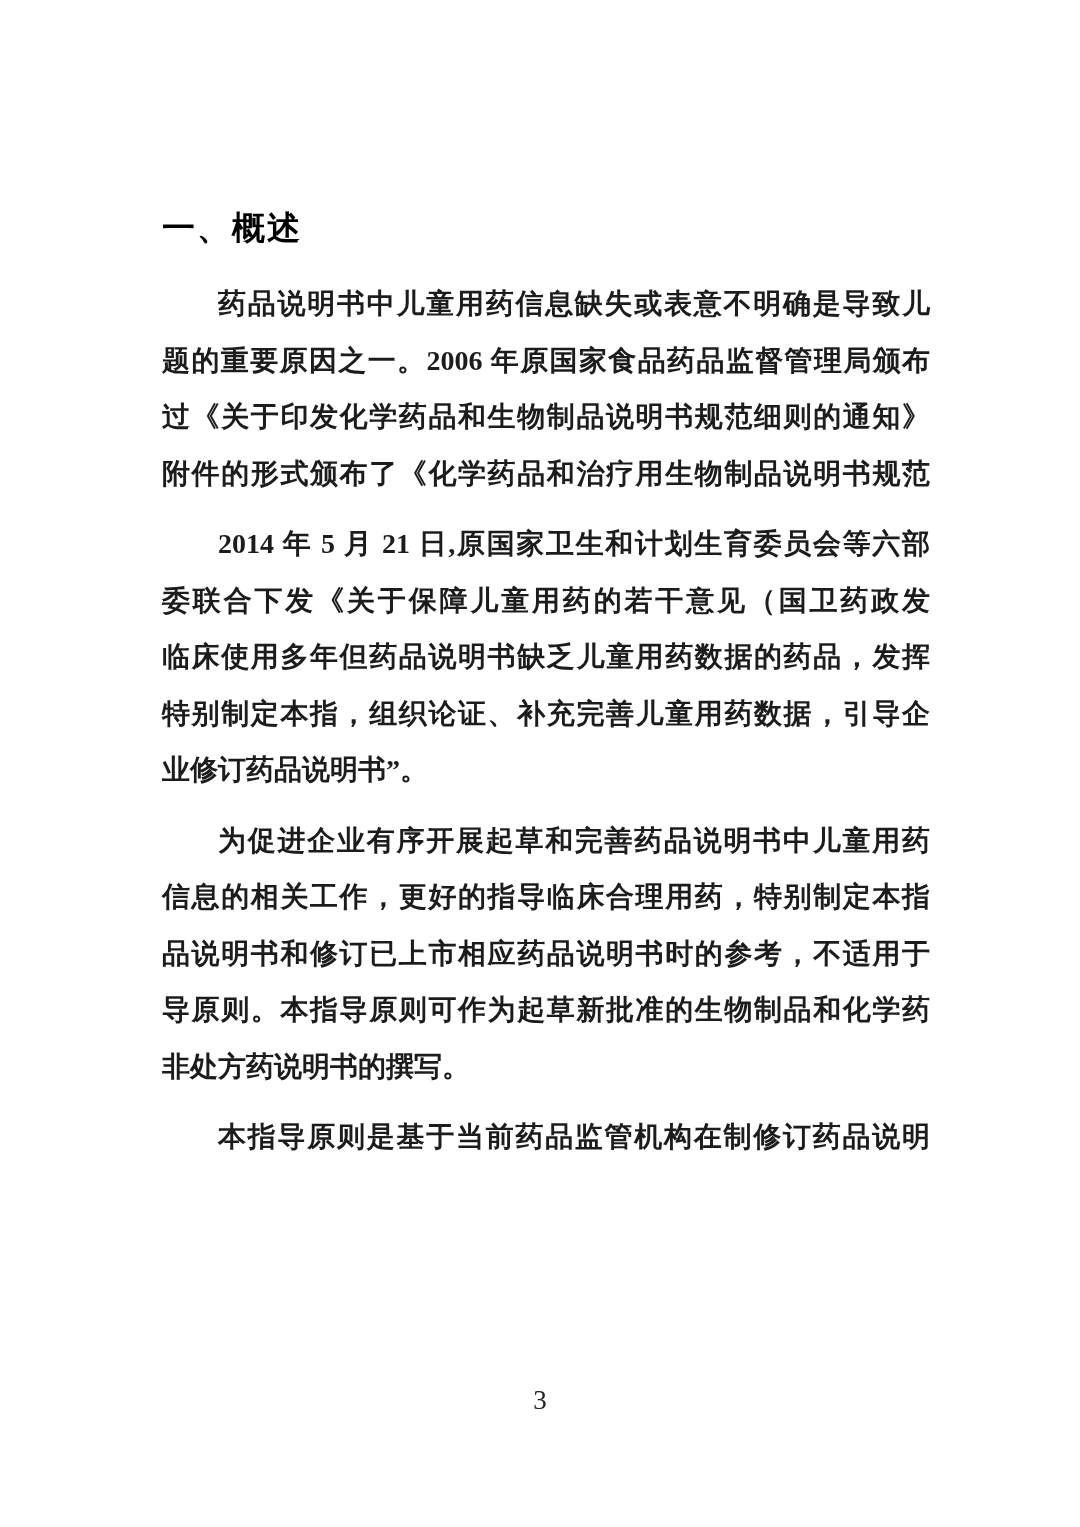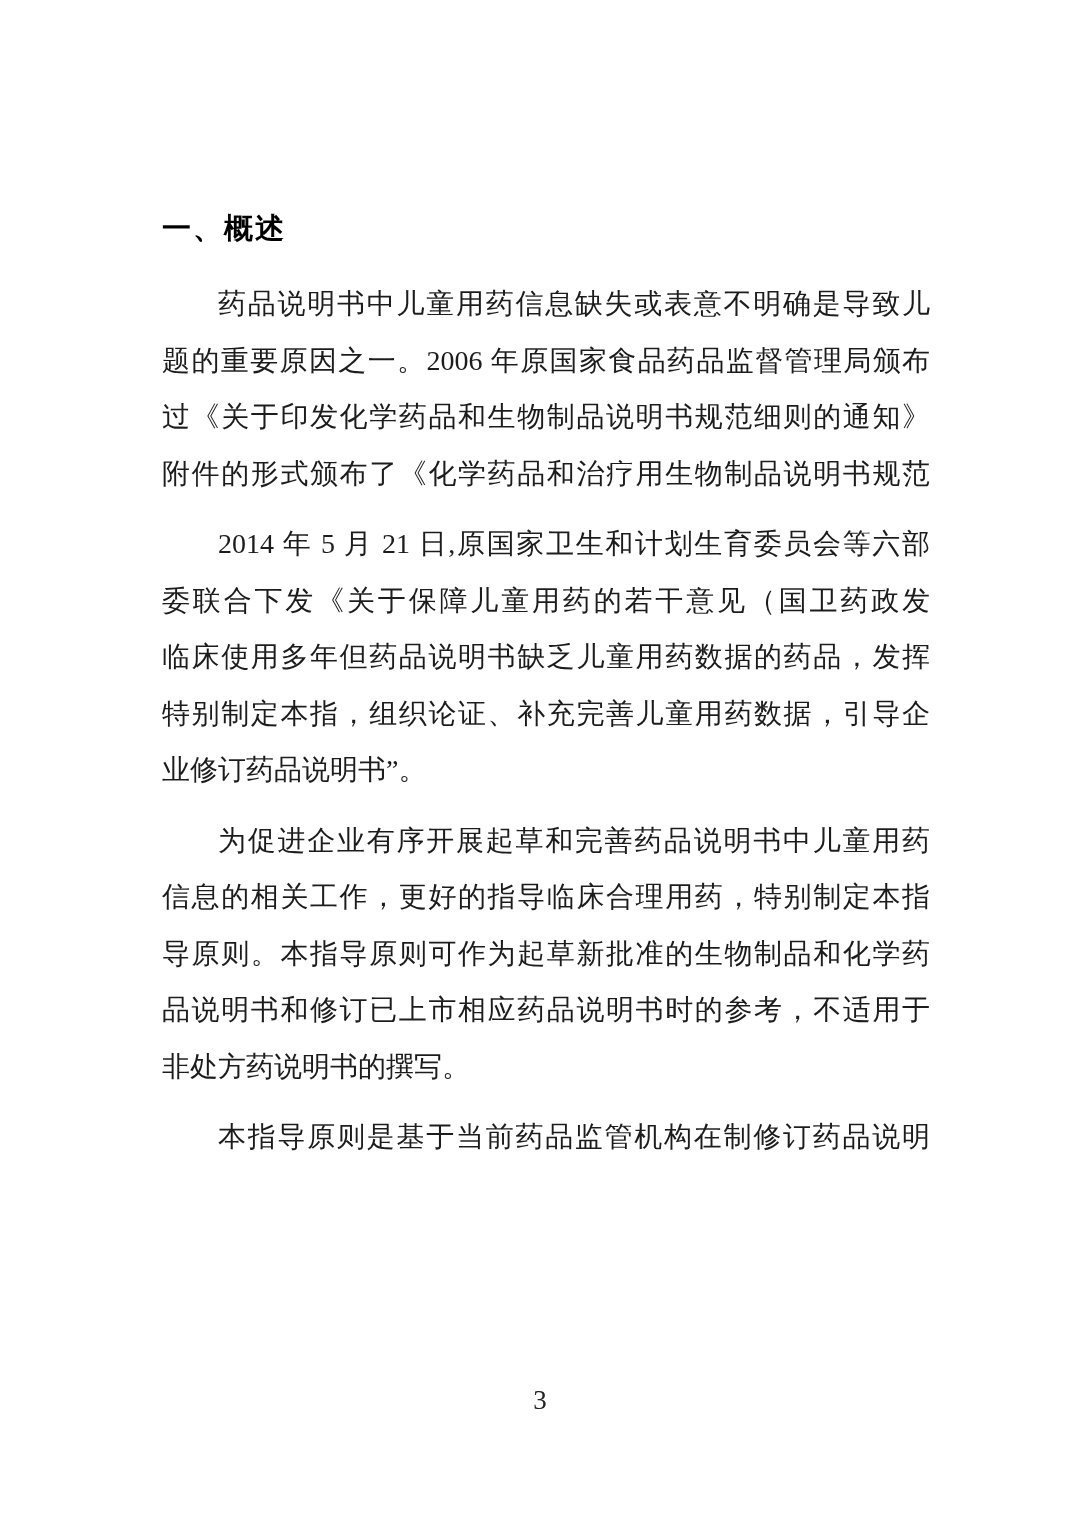--- a/index.html
+++ b/index.html
@@ -11,28 +11,28 @@
     font-family: "Liberation Serif", "DejaVu Serif", serif;
   }
   .content {
     position: absolute;
     left: 162px; top: 206px;
     width: 768px;
     color: #1c1c1c;
   }
   .heading {
     font-family: "Liberation Sans", "DejaVu Sans", sans-serif;
-    font-size: 29px;
+    font-size: 33px;
     line-height: 44px;
     font-weight: 700;
     color: #000000;
     letter-spacing: 2px;
     margin: 0 0 26px 0;
   }
-  .para { margin: 0 0 14px 0; }
+  .para { margin: 0 0 14px 0; font-weight: bold; }
   .para:last-child { margin-bottom: 0; }
   .ln {
     font-size: 28px;
     line-height: 56.5px;
     text-align: justify;
     text-align-last: justify;
     text-justify: inter-character;
   }
   .ln.ind { text-indent: 2em; }
   .ln.end {
@@ -67,22 +67,22 @@
     <div class="ln ind">2014 年 5 月 21 日,原国家卫生和计划生育委员会等六部</div>
     <div class="ln">委联合下发《关于保障儿童用药的若干意见（国卫药政发</div>
     <div class="ln">临床使用多年但药品说明书缺乏儿童用药数据的药品，发挥</div>
     <div class="ln">特别制定本指，组织论证、补充完善儿童用药数据，引导企</div>
     <div class="ln end">业修订药品说明书”。</div>
   </div>
 
   <div class="para">
     <div class="ln ind">为促进企业有序开展起草和完善药品说明书中儿童用药</div>
     <div class="ln">信息的相关工作，更好的指导临床合理用药，特别制定本指</div>
+    <div class="ln">品说明书和修订已上市相应药品说明书时的参考，不适用于</div>
     <div class="ln">导原则。本指导原则可作为起草新批准的生物制品和化学药</div>
-    <div class="ln">品说明书和修订已上市相应药品说明书时的参考，不适用于</div>
     <div class="ln end">非处方药说明书的撰写。</div>
   </div>
 
   <div class="para">
     <div class="ln ind">本指导原则是基于当前药品监管机构在制修订药品说明</div>
   </div>
 
 </div>
 
 <div class="page-number">3</div>

